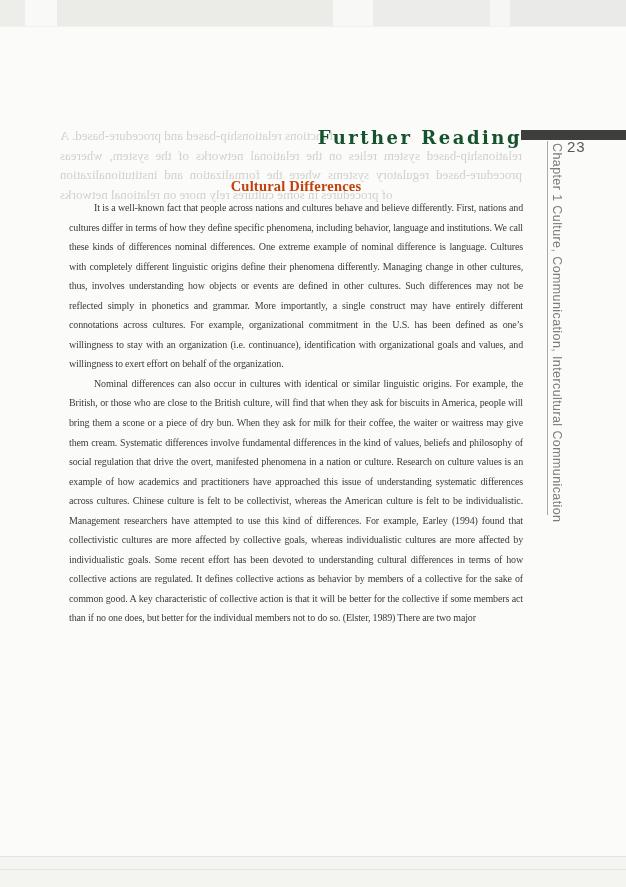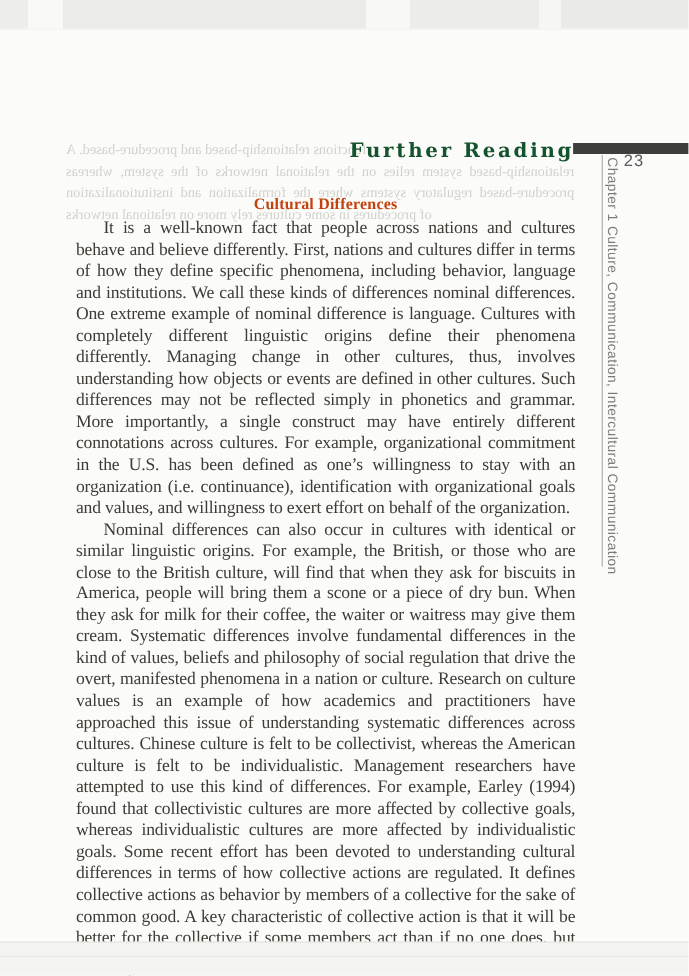--- a/index.html
+++ b/index.html
@@ -89,21 +89,21 @@
     text-align:center;
     font-weight:bold;
     font-size:14.5px;
     color:#c2410c;
     margin:0 0 3px 0;
     line-height:18px;
     letter-spacing:0.2px;
   }
   .para{
     margin:0;
-    font-size:16px;
+    font-size:10px;
     line-height:19.55px;
     letter-spacing:-0.15px;
     text-align:justify;
     text-indent:25px;
   }
 </style>
 </head>
 <body>
 
 <div class="page">

